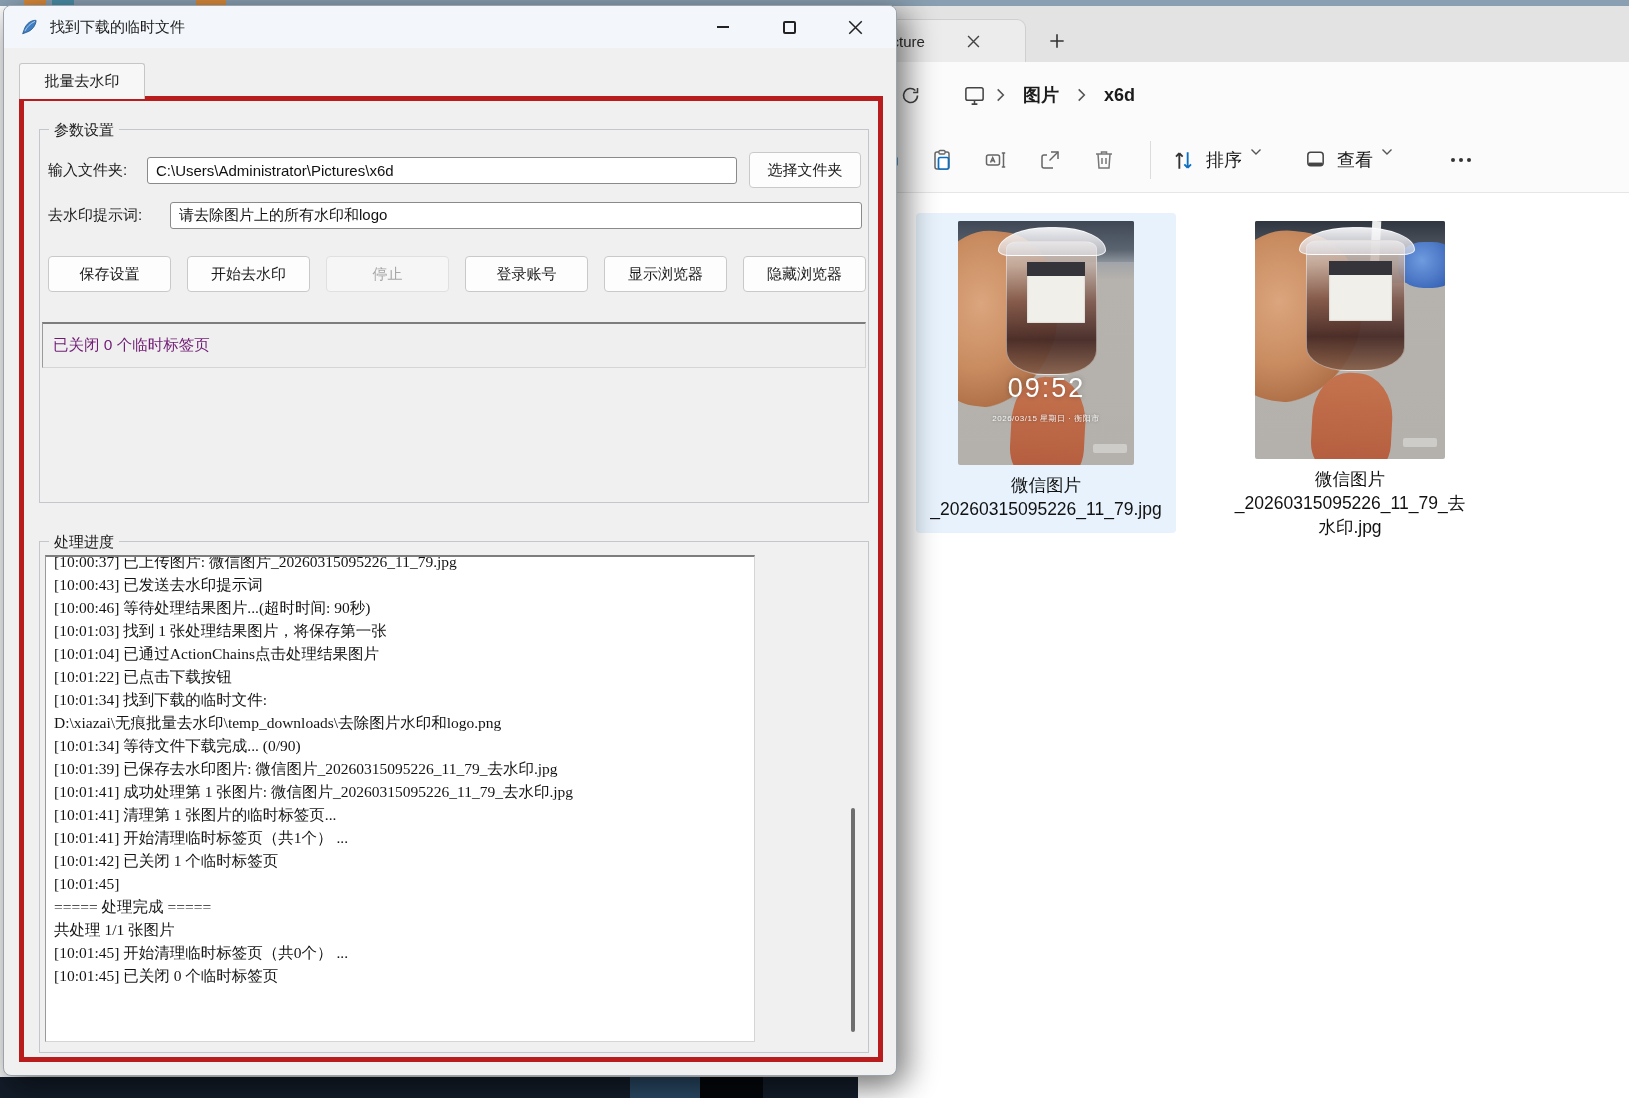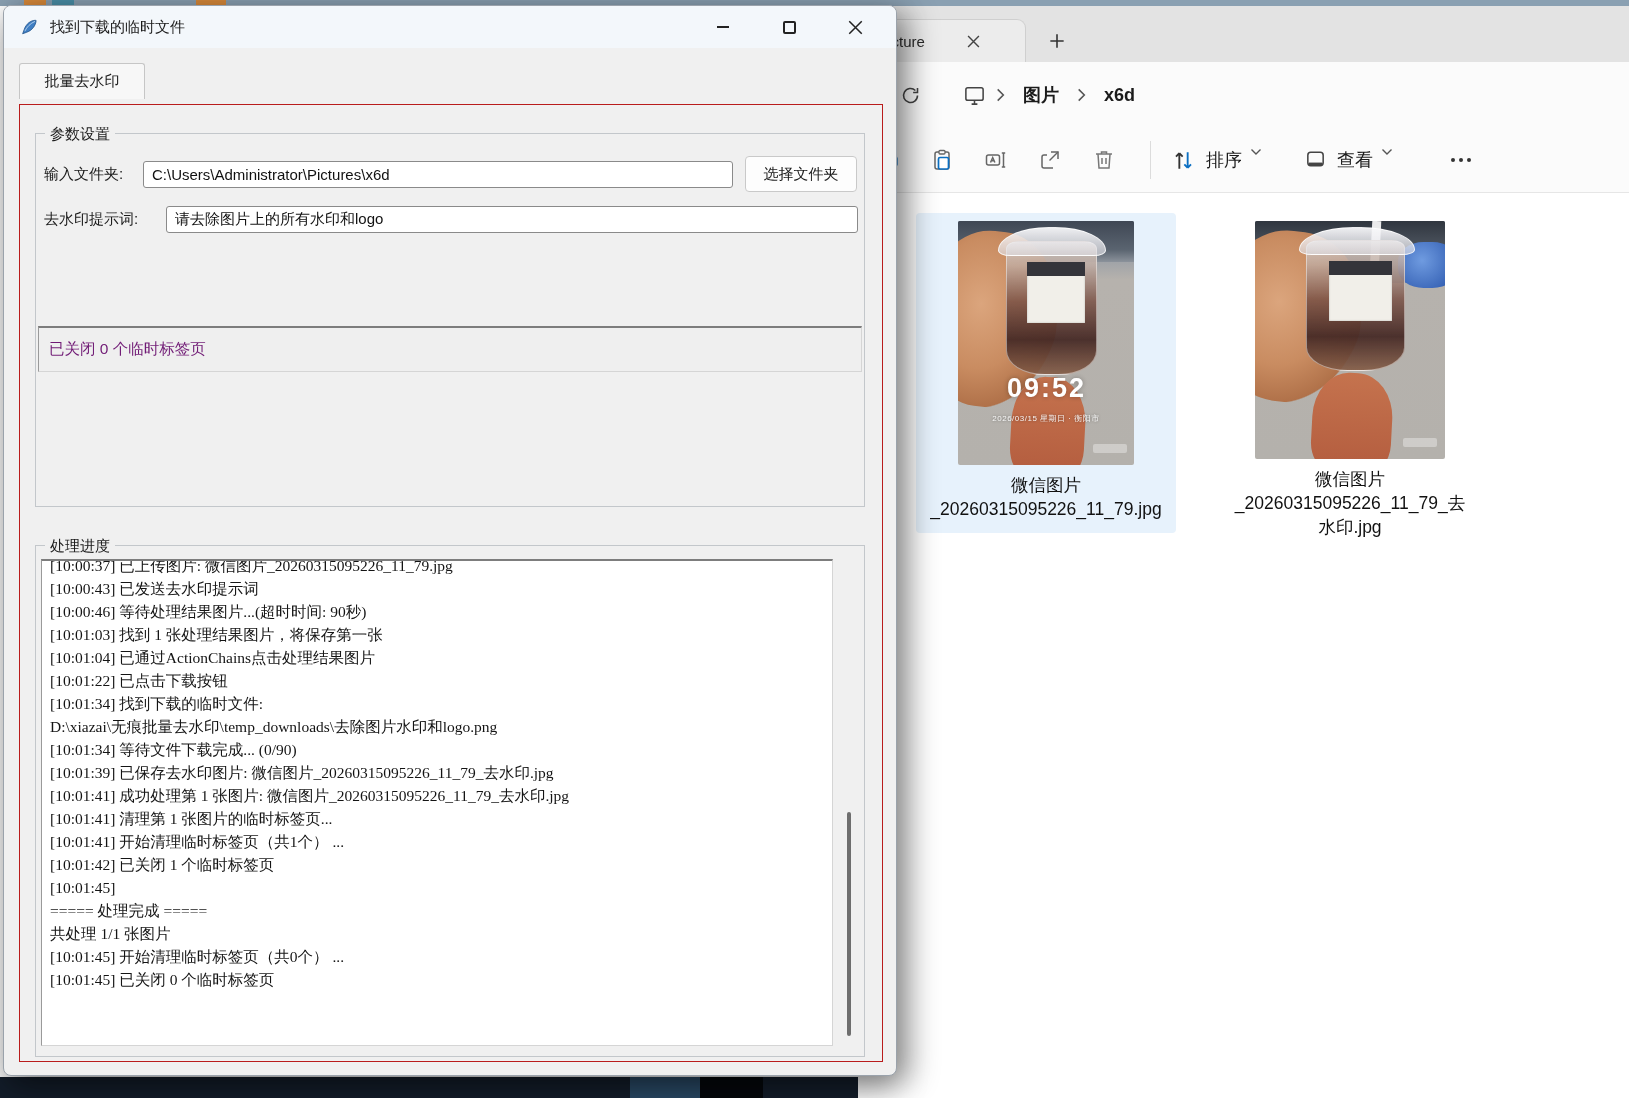--- a/index.html
+++ b/index.html
@@ -65,42 +65,42 @@
     border-radius:50% 50% 12% 12% / 85% 85% 20% 20%;
     background:linear-gradient(180deg,rgba(248,248,250,.95),rgba(222,222,228,.65));}
   .ph-label{position:absolute;left:39%;top:17%;width:33%;height:25%;background:#f1efe9;
     box-shadow:inset 0 0 2px rgba(0,0,0,.25);}
   .ph-label i{display:block;height:22%;background:#34343a;}
   .ph-straw{position:absolute;left:61%;top:0;width:4.5%;height:21%;
     background:rgba(250,250,250,.92);transform:rotate(3deg);}
   .ph-sticker{position:absolute;right:-7%;top:9%;width:32%;height:19%;border-radius:42%;
     background:radial-gradient(circle at 40% 40%,#6f9be0 0%,#3a66b8 70%,#2b4f96 100%);}
   .ph-time{position:absolute;left:0;right:17px;bottom:25%;color:#fff;font-size:27px;
-    font-weight:700;letter-spacing:2px;text-shadow:0 0 5px rgba(0,0,0,.3);padding-left:18px;}
+    font-weight:400;letter-spacing:2px;text-shadow:0 0 5px rgba(0,0,0,.3);padding-left:18px;}
   .ph-date{position:absolute;left:0;right:0;bottom:17%;color:rgba(255,255,255,.92);
     font-size:8px;letter-spacing:.5px;text-shadow:0 0 3px rgba(0,0,0,.4);}
   .ph-mark{position:absolute;right:4%;bottom:5%;width:34px;height:9px;
     background:rgba(255,255,255,.35);border-radius:2px;}
 
   
   .app{position:absolute;left:3px;top:5px;width:894px;height:1071px;background:#f0f0f0;
     border:1px solid #9aa2ab;border-radius:8px;box-sizing:border-box;
     box-shadow:14px 6px 30px rgba(0,0,0,.30),0 12px 30px rgba(0,0,0,.35);overflow:hidden;}
   .titlebar{height:42px;background:#f3f7fb;display:flex;align-items:center;padding:0 16px;}
   .app-title{margin-left:12px;font-size:15px;color:#1a1a1a;}
   .win-controls{margin-left:auto;display:flex;align-items:center;gap:44px;padding-right:14px;}
   .wc{width:22px;height:22px;display:inline-flex;align-items:center;justify-content:center;}
   .wc-min i{display:block;width:12px;height:2px;background:#222;}
   .wc-max i{display:block;width:13px;height:13px;border:2px solid #222;border-radius:2px;box-sizing:border-box;}
   .tabstrip{position:relative;height:49px;}
   .nb-tab{position:absolute;left:15px;top:15px;width:124px;height:35px;background:#f7f7f7;
     border:1px solid #c6c6c6;border-bottom:none;border-radius:3px 3px 0 0;
     display:flex;align-items:center;justify-content:center;font-size:15px;color:#1a1a1a;z-index:2;}
   .nb-body{position:absolute;left:15px;top:90px;width:864px;bottom:13px;
-    border:1px solid #b91c1c;background:#f0f0f0;box-sizing:border-box;margin-top:8px;}
+    border:5px solid #b91c1c;background:#f0f0f0;box-sizing:border-box;}
   .group{position:absolute;left:15px;width:830px;border:1px solid #c3c7cb;box-sizing:border-box;}
   .group-legend{position:absolute;top:-10px;left:9px;background:#f0f0f0;padding:0 5px;
     font-size:15px;color:#1a1a1a;line-height:20px;}
   .g-params{top:28px;height:374px;}
   .g-progress{top:440px;height:512px;}
   .prow{position:absolute;left:8px;right:6px;display:flex;align-items:center;}
   .prow .flabel{font-size:15px;color:#1a1a1a;white-space:nowrap;}
   .tk-input{height:27px;background:#fff;border:1px solid #8a8a8a;border-radius:3px;
     font-size:15px;color:#111;padding:0 8px;box-sizing:border-box;
     font-family:"Liberation Sans","DejaVu Sans",sans-serif;}
@@ -109,21 +109,21 @@
     box-sizing:border-box;font-family:inherit;}
   .tk-btn.disabled{color:#a6a6a6;background:#f6f6f6;border-color:#e0e0e0;}
   .row-folder{top:22px;}
   .row-prompt{top:72px;}
   .btn-row{top:126px;left:8px;display:flex;gap:16px;position:absolute;}
   .btn-row .tk-btn{width:123px;}
   .status-box{position:absolute;top:192px;left:2px;right:2px;height:46px;background:#efefef;
     border-top:2px solid #7d7d7d;border-left:1px solid #9a9a9a;
     border-right:1px solid #d5d5d5;border-bottom:1px solid #d5d5d5;
     font-size:15.5px;color:#701a75;display:flex;align-items:center;padding-left:10px;box-sizing:border-box;}
-  .log-box{position:absolute;left:5px;top:13px;width:792px;bottom:10px;background:#fff;
+  .log-box{position:absolute;left:5px;top:13px;width:710px;bottom:10px;background:#fff;
     border-top:2px solid #7d7d7d;border-left:1px solid #9a9a9a;
     border-right:1px solid #d5d5d5;border-bottom:1px solid #d5d5d5;
     overflow:hidden;box-sizing:border-box;}
   .log-pre{margin:-9px 0 0 0;padding:2px 8px;white-space:pre-wrap;word-break:break-all;
     font-family:"Liberation Serif","DejaVu Serif",serif;
     font-size:15.5px;line-height:23px;color:#141414;}
   .log-scroll{position:absolute;right:8px;top:13px;width:14px;bottom:10px;}
   .log-thumb{position:absolute;left:5px;width:4px;top:52%;height:46%;background:#6e6e6e;border-radius:2px;}
   svg{display:block;}
 </style>
@@ -339,20 +339,28 @@
         <span class="flabel" style="width:99px;">输入文件夹:</span>
         <input class="tk-input" style="width: 590px;" readonly="" value="C:\Users\Administrator\Pictures\x6d">
         <button class="tk-btn" style="width:112px;margin-left:12px;">选择文件夹</button>
       </div>
 
       <div class="prow row-prompt">
         <span class="flabel" style="width:122px;">去水印提示词:</span>
         <input class="tk-input" style="width: 692px;" readonly="" value="请去除图片上的所有水印和logo">
       </div>
 
+      <div class="btn-row">
+        <button class="tk-btn">保存设置</button>
+        <button class="tk-btn">开始去水印</button>
+        <button class="tk-btn disabled">停止</button>
+        <button class="tk-btn">登录账号</button>
+        <button class="tk-btn">显示浏览器</button>
+        <button class="tk-btn">隐藏浏览器</button>
+      </div>
 
       <div class="status-box">
         <span>已关闭 0 个临时标签页</span>
       </div>
     </div>
 
     <div class="group g-progress">
       <div class="group-legend">处理进度</div>
       <div class="log-box">
         <pre class="log-pre">[10:00:37] 已上传图片: 微信图片_20260315095226_11_79.jpg

